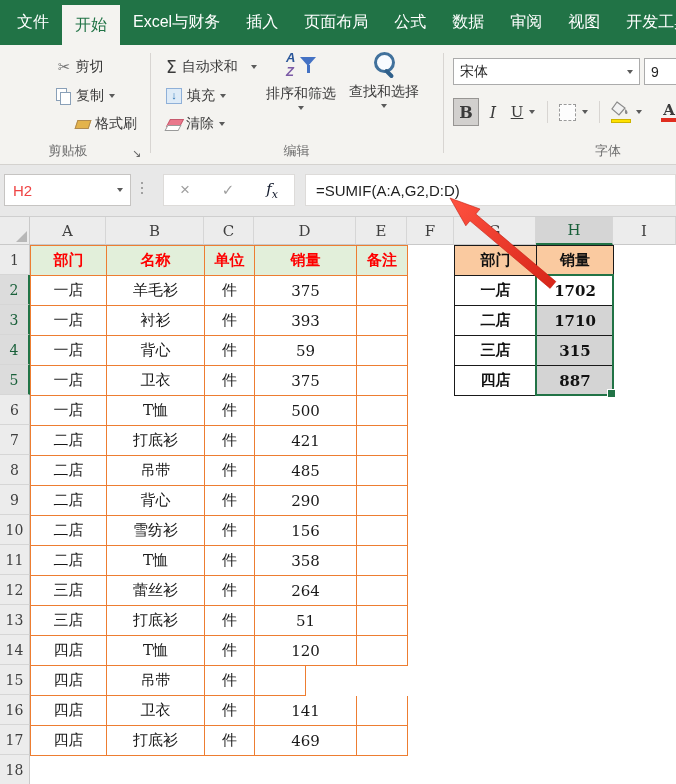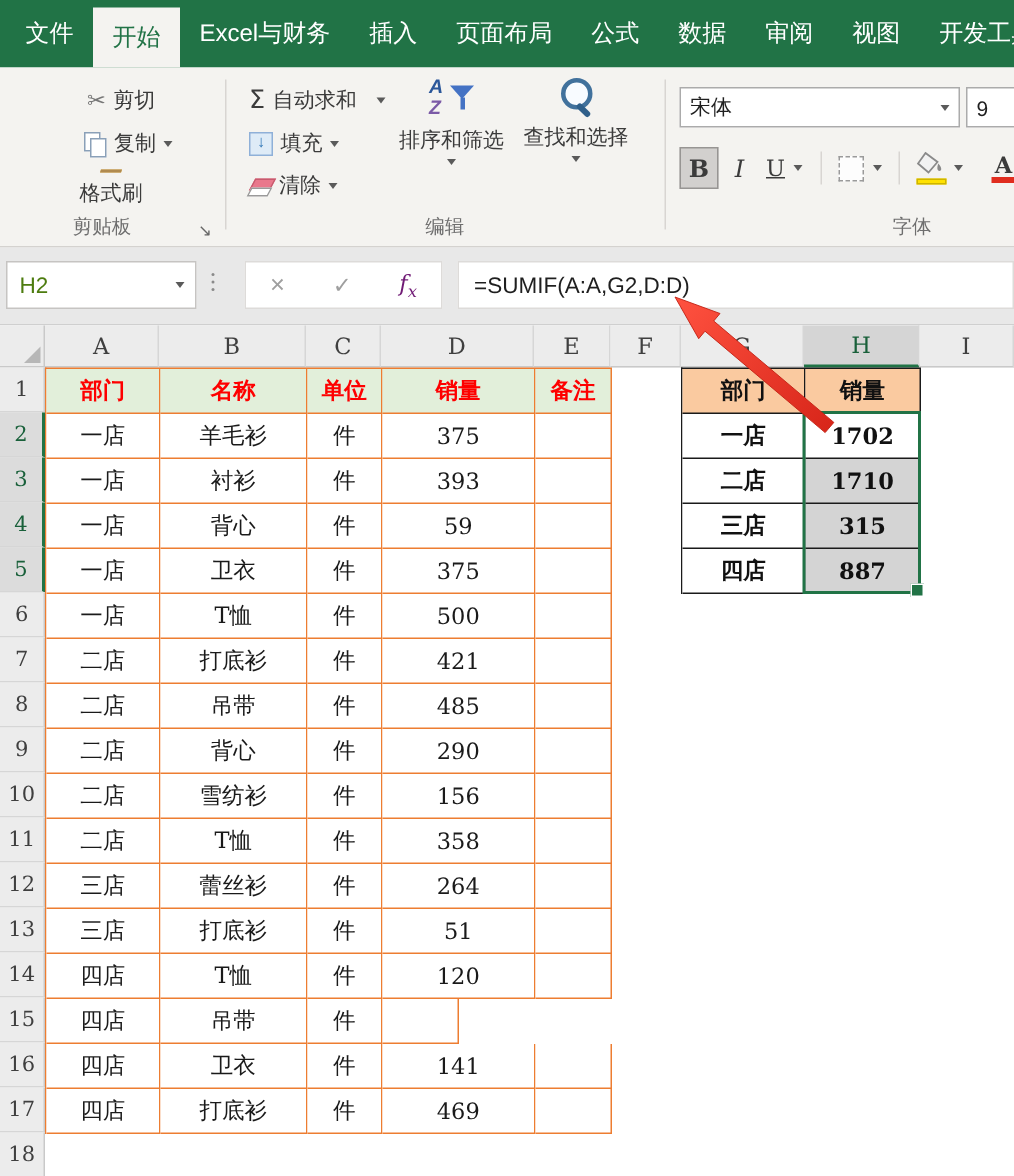--- a/index.html
+++ b/index.html
@@ -58,29 +58,29 @@
   .border-sq{width:15px;height:15px;border:1px dashed #9a9a9a;background:#fdfdfd;}
   .bucket-wrap{position:relative;width:20px;height:22px;}
   .bucket-wrap .bar{position:absolute;left:0;bottom:0;width:20px;height:4px;background:#ffe100;border:1px solid #cdb400;box-sizing:border-box;}
   .fc-a{font-weight:bold;font-size:15px;font-family:"DejaVu Serif",serif;line-height:14px;}
   .fc-wrap{display:flex;flex-direction:column;align-items:center;gap:1px;}
   .fc-bar{width:16px;height:4px;background:#e02d1f;}
   .launcher{position:absolute;bottom:4px;font-size:11px;color:#666;font-family:"DejaVu Sans",sans-serif;}
   
   .fbar{position:relative;height:51px;background:#e8e8e8;border-bottom:1px solid #cfcfcf;}
   .namebox{position:absolute;left:4px;top:9px;width:127px;height:32px;background:#fff;border:1px solid #c6c4c2;
-           box-sizing:border-box;display:flex;align-items:center;font-size:15px;color:#4d7c0f;}
+           box-sizing:border-box;display:flex;align-items:center;font-size:15px;color:#ef4444;}
   .namebox .val{margin-left:8px;flex:1;}
   .namebox .dd{margin-right:7px;}
   .fdots{position:absolute;left:141px;top:17px;display:flex;flex-direction:column;gap:3px;}
   .fdots i{width:2px;height:2px;border-radius:50%;background:#8a8a8a;display:block;}
   .fbtns{position:absolute;left:163px;top:9px;width:132px;height:32px;background:#fff;border:1px solid #dddbd9;
          box-sizing:border-box;display:flex;align-items:center;justify-content:space-around;}
   .fbtns .x{color:#9f9f9f;font-size:17px;} .fbtns .ck{color:#9f9f9f;font-size:15px;font-family:"DejaVu Sans",sans-serif;}
-  .fx{font-family:"DejaVu Serif",serif;font-style:italic;font-size:15px;color:#701a75;}
+  .fx{font-family:"DejaVu Serif",serif;font-style:italic;font-size:15px;color:#0f172a;}
   .fx sub{font-size:11px;}
   .fbox{position:absolute;left:305px;top:9px;width:371px;height:32px;background:#fff;border:1px solid #dddbd9;
         box-sizing:border-box;display:flex;align-items:center;font-size:15px;color:#1f1f1f;}
   .fbox span{margin-left:10px;white-space:nowrap;}
   
   .sheet{position:relative;height:569px;background:#fff;
          font-family:"DejaVu Serif","Liberation Serif",serif;}
   .corner{position:absolute;left:0;top:0;width:30px;height:28px;background:#ececec;box-sizing:border-box;
           border-right:1px solid #c9c9c9;border-bottom:1px solid #c9c9c9;}
   .corner i{position:absolute;right:2px;bottom:2px;width:0;height:0;border-left:11px solid transparent;border-bottom:11px solid #b7b7b7;}
@@ -173,21 +173,21 @@
       <span>剪切</span>
     </div>
     <div class="sbtn" style="left:56px;top:40px;">
       <span class="copy-ico">
           <i></i>
           <i></i>
         </span>
       <span>复制</span>
       <span class="dd"></span>
     </div>
-    <div class="sbtn" style="left:53px;top:68px;flex-direction:column;">
+    <div class="sbtn" style="left:76px;top:68px;">
       <span class="fp-ico"></span>
       <span>格式刷</span>
     </div>
     <div class="glabel" style="left:10px;width:116px;text-align:center;">剪贴板</div>
     <span class="launcher" style="left:132px;">↘</span>
     <div class="vdiv" style="left:150px;"></div>
 
     <div class="sbtn" style="left:166px;top:11px;">
       <span class="sigma">Σ</span>
       <span>自动求和</span>

